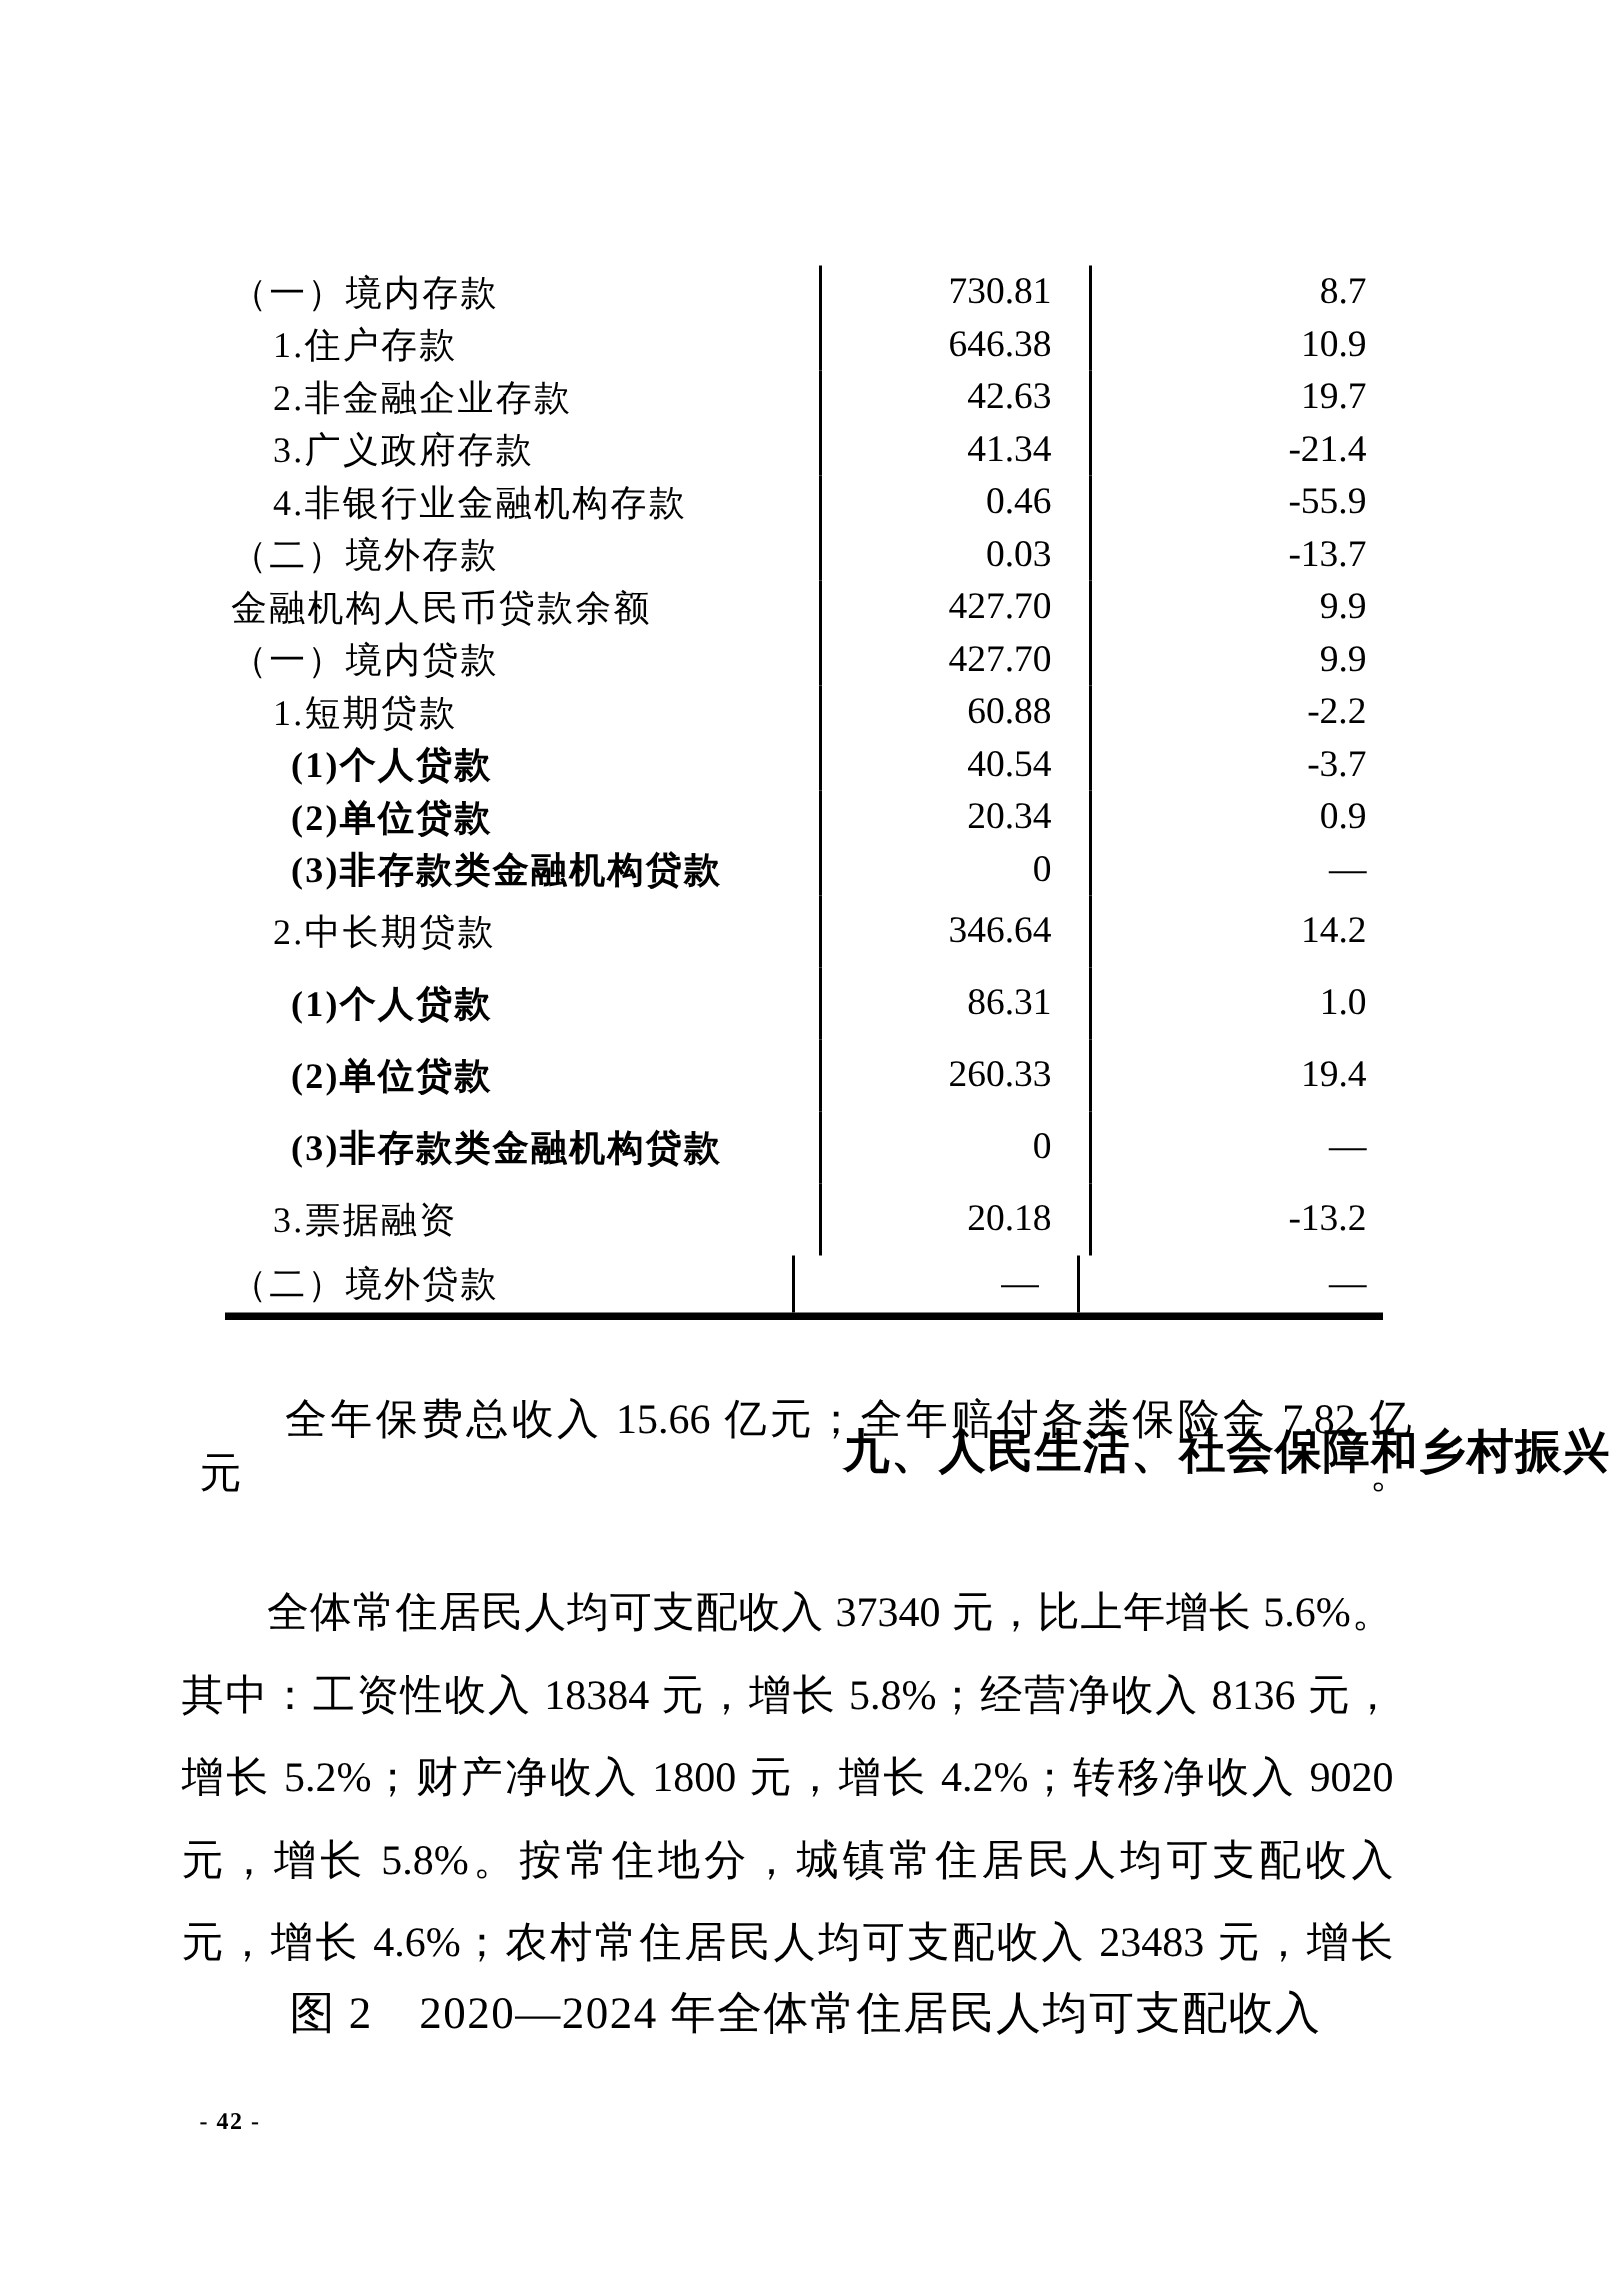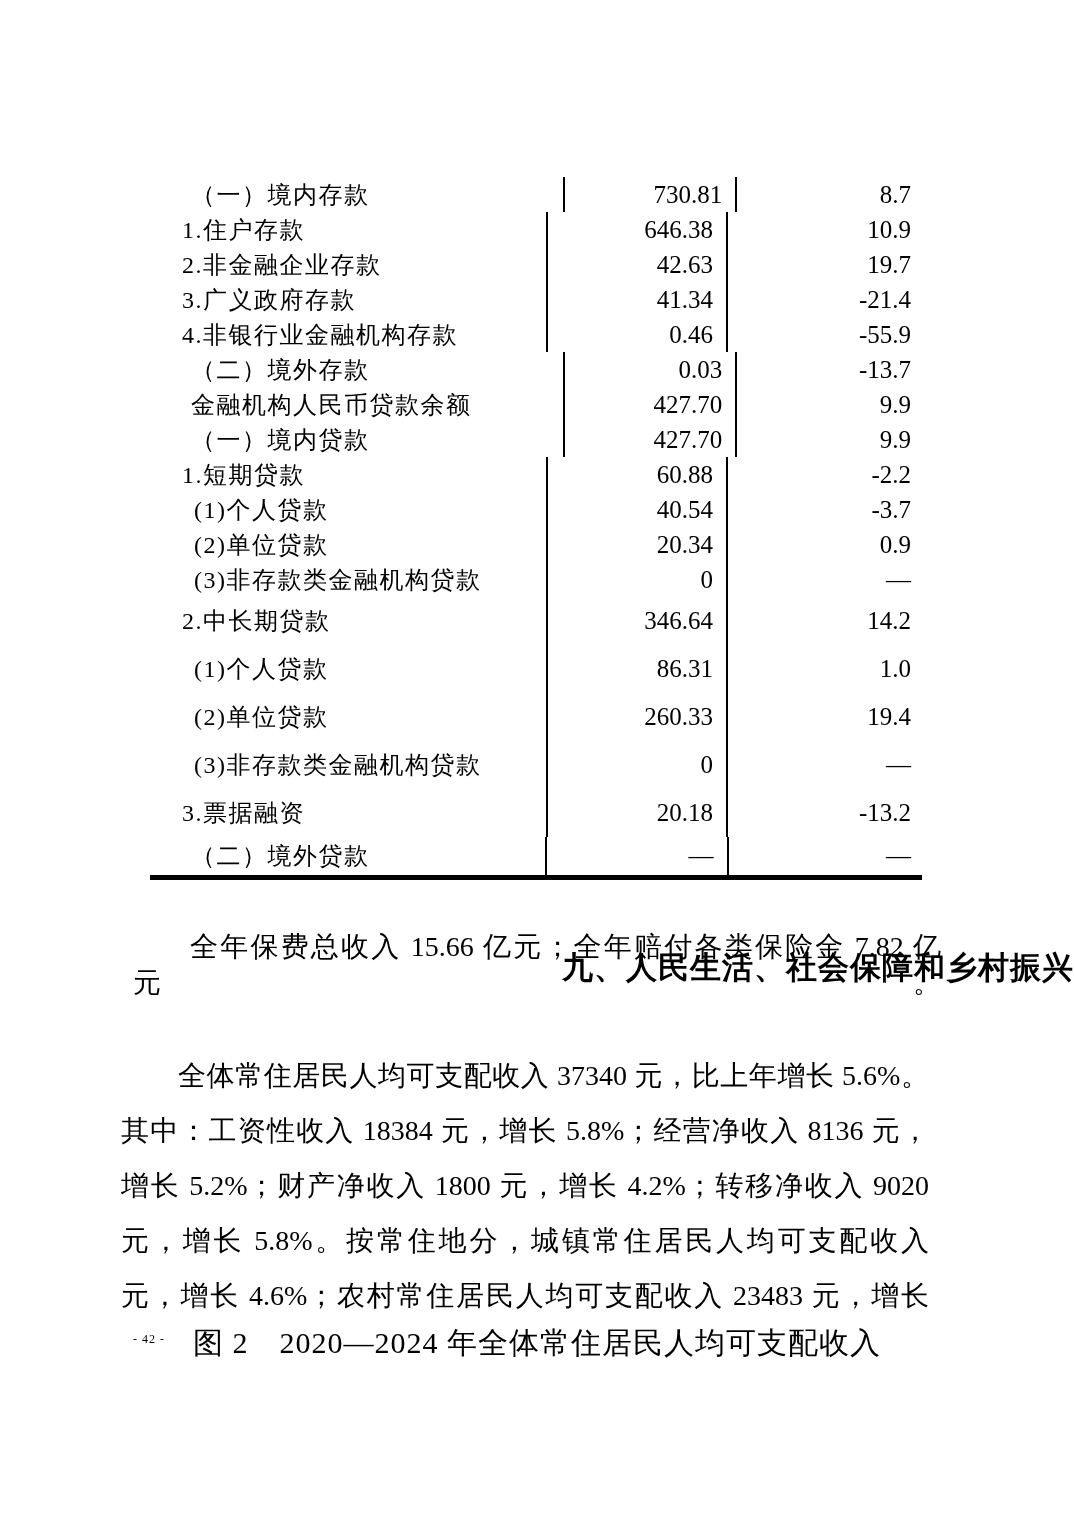--- a/index.html
+++ b/index.html
@@ -25,28 +25,28 @@
   .trow:nth-child(n+13):nth-child(-n+17) { height: 48px; }
   .trow:nth-child(18) { height: 38px; gap: 17px; }
   .cell {
     box-sizing: border-box;
     height: 100%;
     display: flex;
     align-items: center;
     font-size: 24px;
   }
   .c1 { width: 398px; border-right: 2px solid #000; letter-spacing: 1.5px; }
-  .c1.ind0 { padding-left: 4px; margin-left: 37px; }
+  .c1.ind0 { padding-left: 4px; }
   .c1.ind1 { padding-left: 32px; }
-  .c1.ind2 { padding-left: 44px; }
+  .c1.ind2 { padding-left: 44px; font-weight: bold; }
   .c2 {
     width: 180px;
     border-right: 2px solid #000;
     justify-content: flex-end;
-    padding-right: 13px;
+    padding-right: 25px;
     font-size: 25px;
   }
   .c3 {
     width: 194px;
     justify-content: flex-end;
     padding-right: 11px;
     font-size: 25px;
   }
 
   
@@ -97,23 +97,23 @@
     width: 100%;
     text-align: center;
     font-weight: normal;
     font-size: 30px;
     letter-spacing: 1px;
     line-height: 38px;
   }
   .page-number {
     position: absolute;
     left: 133px;
-    top: 1332px;
-    font-weight: normal;
-    font-size: 12px;
+    top: 1406px;
+    font-weight: bold;
+    font-size: 16px;
     letter-spacing: 1px;
   }
 </style>
 </head>
 <body>
 
 <div class="page">
 
   <div class="fin-table">
       <div class="trow">

